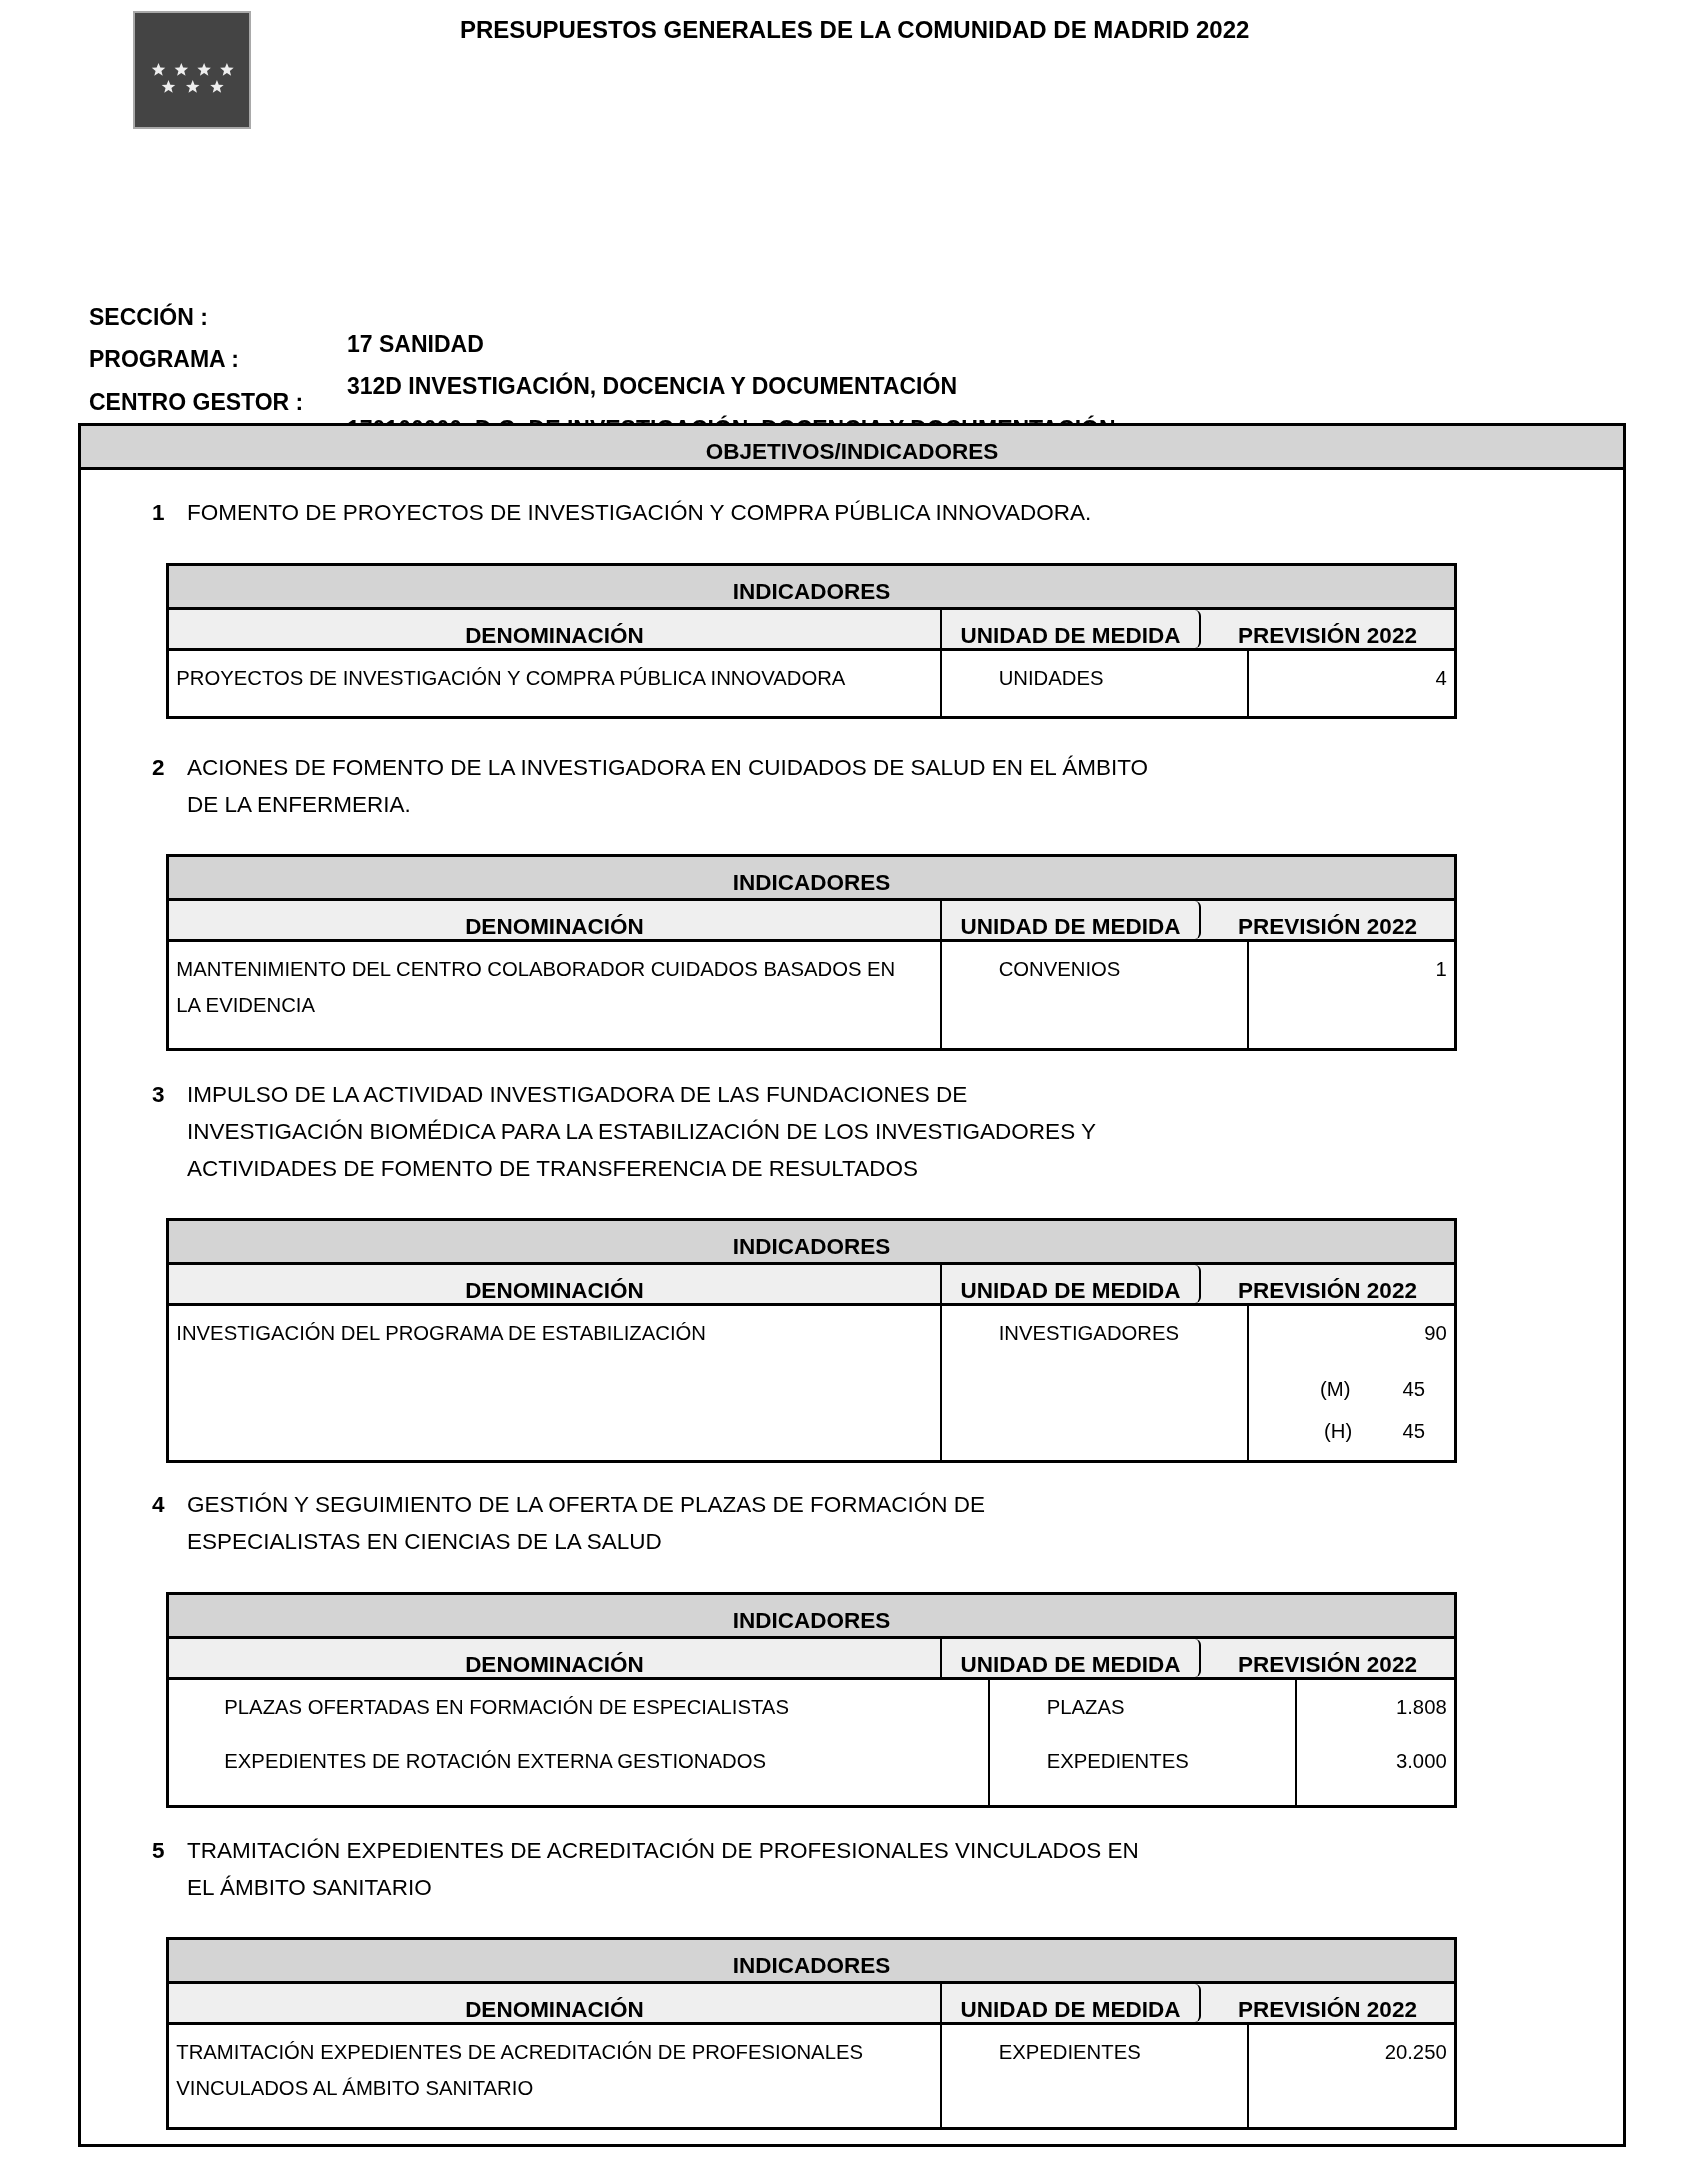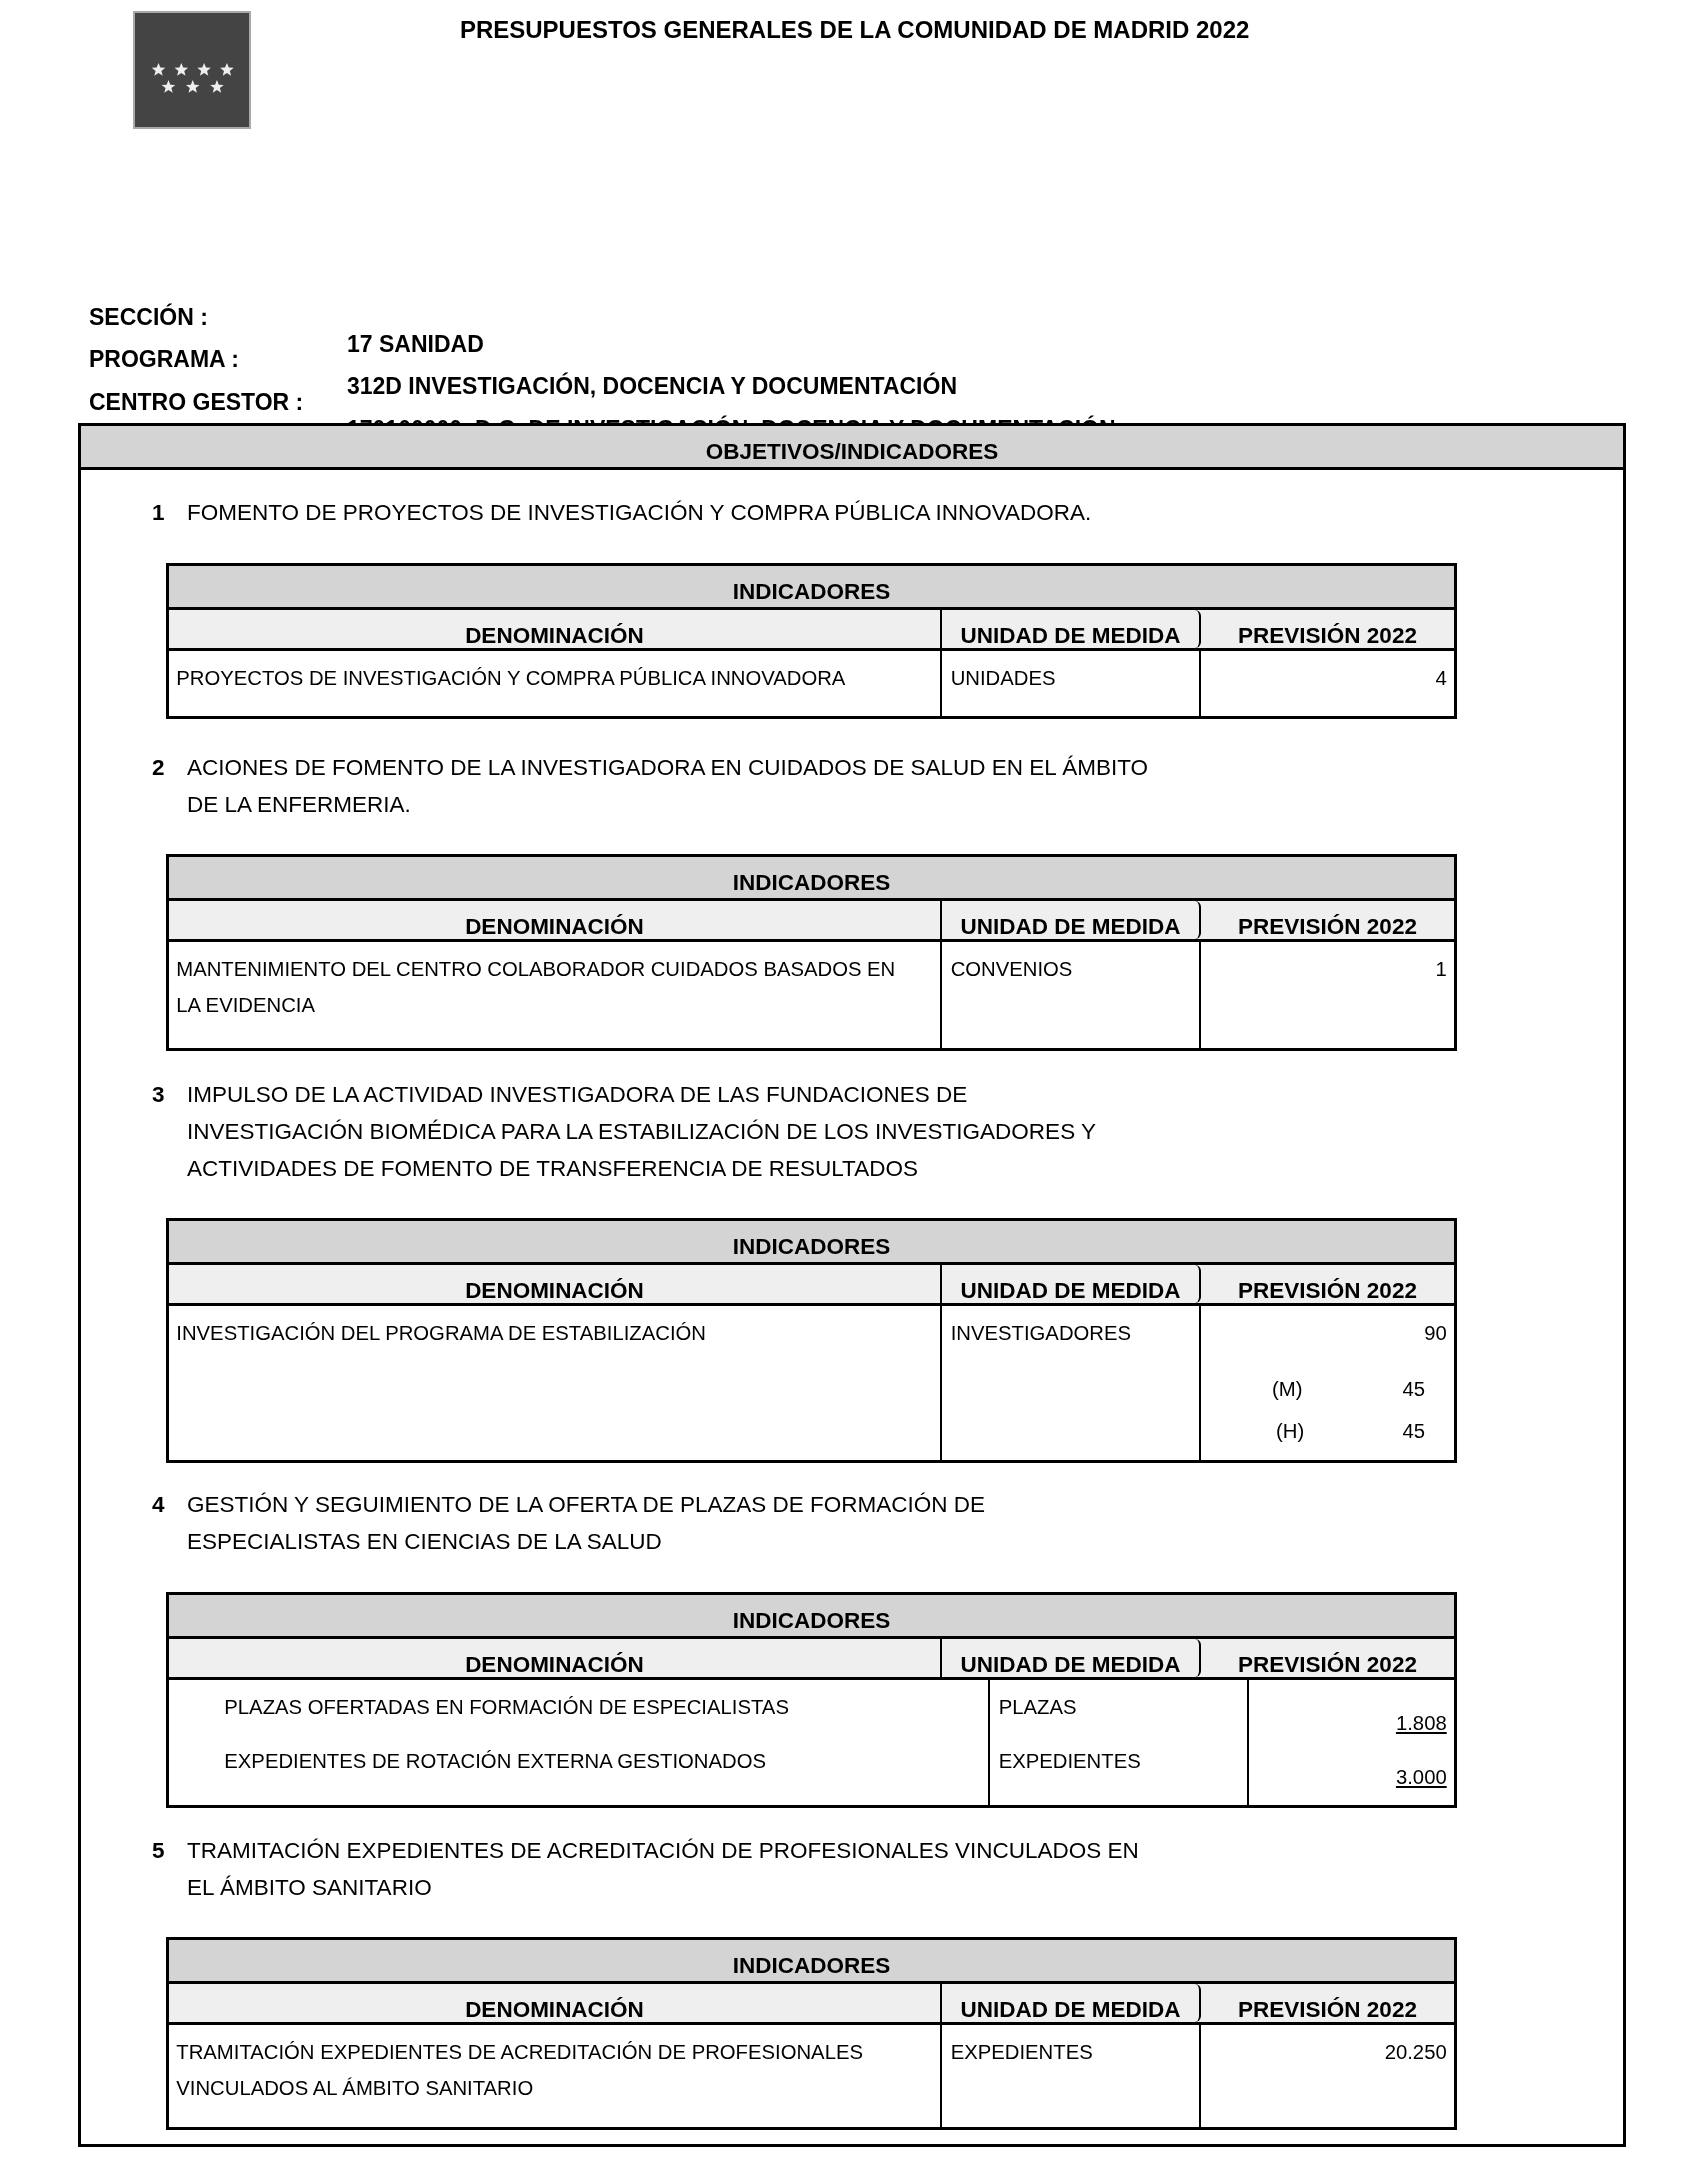--- a/index.html
+++ b/index.html
@@ -25,21 +25,21 @@
   .ind { left:166px; width:1291px; border:3.6px solid #000; box-sizing:border-box; }
   .ind .band { height:41px; background:#d4d4d4; border-bottom:3.6px solid #000;
                font-weight:bold; font-size:22.5px; text-align:center; line-height:52px; }
   .ind .colhead { display:flex; height:38px; background:#efefef; border-bottom:3.6px solid #000;
                   font-weight:bold; font-size:22.5px; line-height:52px; }
   .ind .c1 { width:773px; text-align:center; border-right:2.2px solid #000; box-sizing:border-box; }
   .ind .c2 { width:259px; text-align:center; border-right:2.2px solid #000; box-sizing:border-box; white-space:nowrap;border-radius:6px; }
   .ind .c3 { flex:1; text-align:center; white-space:nowrap; }
   .ind .body { display:flex; position:relative; }
   .ind .body .b1 { width:773px; border-right:2.2px solid #000; box-sizing:border-box; padding:8.7px 0 0 7.3px; font-size:20.3px; line-height:36px; }
-  .ind .body .b2 { width:259px; border-right:2.2px solid #000; box-sizing:border-box; padding:8.7px 0 0 8.7px; font-size:20.3px; line-height:36px; }
+  .ind .body .b2 { width:259px; border-right:2.2px solid #000; box-sizing:border-box; padding:8.7px 0 0 8.7px; font-size:20.3px; line-height:36px;margin-left:48px; }
   .ind .body .b3 { flex:1; padding:8.7px 7.3px 0 0; font-size:20.3px; line-height:36px; text-align:right; position:relative; }
   .rowline { display:block; }
   .sub { position:absolute; font-size:20.3px; }
 </style>
 </head>
 <body>
 
 <div class="abs logo">
   <svg viewBox="0 0 160 160">
     <defs>
@@ -166,21 +166,21 @@
   </div>
   <div class="body" style="height:126px;">
     <div class="b1" style="line-height:54px; padding-top:0;margin-left:48px;">
       <span class="rowline">PLAZAS OFERTADAS EN FORMACIÓN DE ESPECIALISTAS</span>
       <span class="rowline">EXPEDIENTES DE ROTACIÓN EXTERNA GESTIONADOS</span>
     </div>
     <div class="b2" style="line-height:54px; padding-top:0;">
       <span class="rowline">PLAZAS</span>
       <span class="rowline">EXPEDIENTES</span>
     </div>
-    <div class="b3" style="line-height:54px; padding-top:16px;text-decoration:underline;">
+    <div class="b3" style="line-height:54px; padding-top:0;">
       <span class="rowline">1.808</span>
       <span class="rowline">3.000</span>
     </div>
   </div>
 </div>
 
 <div class="abs obj" style="top:1832px;">
   <span class="num">5</span>
   <div class="txt">
     <div>TRAMITACIÓN EXPEDIENTES DE ACREDITACIÓN DE PROFESIONALES VINCULADOS EN</div>

